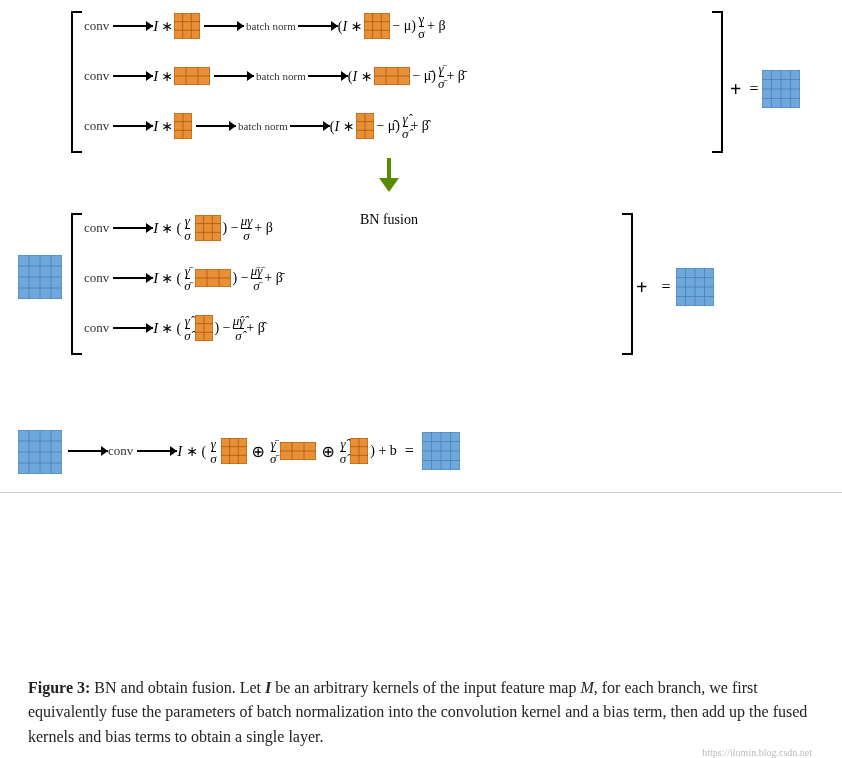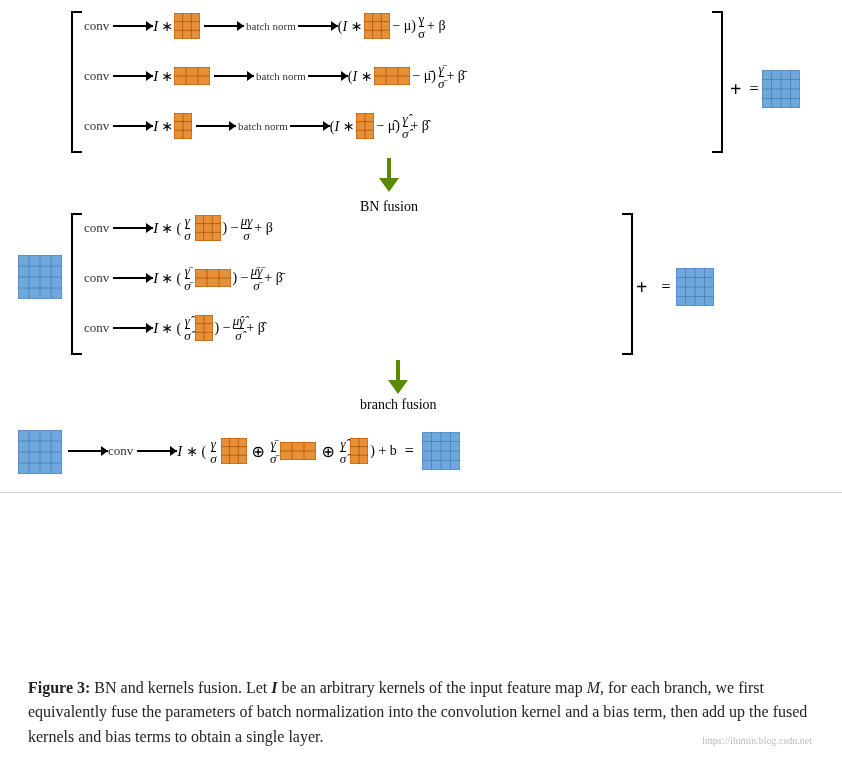--- a/index.html
+++ b/index.html
@@ -67,21 +67,21 @@
       line-height: 1.55;
       color: #222;
     }
 
     .caption-area .fig-label {
       font-weight: bold;
     }
 
     .watermark {
       position: absolute;
-      bottom: 12px;
+      bottom: 0;
       right: 30px;
       font-size: 10px;
       color: #bbb;
     }
   </style>
 </head>
 <body>
 
 <div class="diagram-area">
 
@@ -200,21 +200,21 @@
       <line x1="28.5" y1="0" x2="28.5" y2="38" stroke="#4a7fb5" stroke-width="0.8"></line>
       <line x1="0" y1="9.5" x2="38" y2="9.5" stroke="#4a7fb5" stroke-width="0.8"></line>
       <line x1="0" y1="19" x2="38" y2="19" stroke="#4a7fb5" stroke-width="0.8"></line>
       <line x1="0" y1="28.5" x2="38" y2="28.5" stroke="#4a7fb5" stroke-width="0.8"></line>
     </svg>
   </div>
 
   <div style="position:absolute; left:360px; top:158px; display:flex; flex-direction:column; align-items:center;">
     <div style="width:4px; height:20px; background:#5a8a00;"></div>
     <div style="width:0; height:0; border-left:10px solid transparent; border-right:10px solid transparent; border-top:14px solid #5a8a00;"></div>
-    <div style="font-size:14px; font-family:'Times New Roman',serif; margin-top:7px;">BN fusion</div>
+    <div style="font-size:14px; font-family:'Times New Roman',serif; margin-top:20px;">BN fusion</div>
   </div>
 
   <div style="position:absolute; left:18px; top:255px;">
     <svg width="44" height="44">
       <rect x="0" y="0" width="44" height="44" fill="#6fa8dc" stroke="#4a7fb5" stroke-width="1"></rect>
       <line x1="11" y1="0" x2="11" y2="44" stroke="#4a7fb5" stroke-width="0.8"></line>
       <line x1="22" y1="0" x2="22" y2="44" stroke="#4a7fb5" stroke-width="0.8"></line>
       <line x1="33" y1="0" x2="33" y2="44" stroke="#4a7fb5" stroke-width="0.8"></line>
       <line x1="0" y1="11" x2="44" y2="11" stroke="#4a7fb5" stroke-width="0.8"></line>
       <line x1="0" y1="22" x2="44" y2="22" stroke="#4a7fb5" stroke-width="0.8"></line>
@@ -307,25 +307,20 @@
       <rect x="0" y="0" width="38" height="38" fill="#6fa8dc" stroke="#4a7fb5" stroke-width="1"></rect>
       <line x1="9.5" y1="0" x2="9.5" y2="38" stroke="#4a7fb5" stroke-width="0.8"></line>
       <line x1="19" y1="0" x2="19" y2="38" stroke="#4a7fb5" stroke-width="0.8"></line>
       <line x1="28.5" y1="0" x2="28.5" y2="38" stroke="#4a7fb5" stroke-width="0.8"></line>
       <line x1="0" y1="9.5" x2="38" y2="9.5" stroke="#4a7fb5" stroke-width="0.8"></line>
       <line x1="0" y1="19" x2="38" y2="19" stroke="#4a7fb5" stroke-width="0.8"></line>
       <line x1="0" y1="28.5" x2="38" y2="28.5" stroke="#4a7fb5" stroke-width="0.8"></line>
     </svg>
   </div>
 
-  <div style="position:absolute; left:360px; top:360px; display:flex; flex-direction:column; align-items:center;">
-    <div style="width:4px; height:20px; background:#5a8a00;"></div>
-    <div style="width:0; height:0; border-left:10px solid transparent; border-right:10px solid transparent; border-top:14px solid #5a8a00;"></div>
-    <div style="font-size:14px; font-family:'Times New Roman',serif; margin-top:3px;">branch fusion</div>
-  </div>
 
   <div style="position:absolute; left:18px; top:430px;">
     <svg width="44" height="44">
       <rect x="0" y="0" width="44" height="44" fill="#6fa8dc" stroke="#4a7fb5" stroke-width="1"></rect>
       <line x1="11" y1="0" x2="11" y2="44" stroke="#4a7fb5" stroke-width="0.8"></line>
       <line x1="22" y1="0" x2="22" y2="44" stroke="#4a7fb5" stroke-width="0.8"></line>
       <line x1="33" y1="0" x2="33" y2="44" stroke="#4a7fb5" stroke-width="0.8"></line>
       <line x1="0" y1="11" x2="44" y2="11" stroke="#4a7fb5" stroke-width="0.8"></line>
       <line x1="0" y1="22" x2="44" y2="22" stroke="#4a7fb5" stroke-width="0.8"></line>
       <line x1="0" y1="33" x2="44" y2="33" stroke="#4a7fb5" stroke-width="0.8"></line>
@@ -383,16 +378,16 @@
       <line x1="0" y1="28.5" x2="38" y2="28.5" stroke="#4a7fb5" stroke-width="0.8"></line>
     </svg>
   </div>
 
   <div style="position:absolute; top:492px; left:0; width:842px; height:1px; background:#ccc;"></div>
 
 </div>
 
 <div class="caption-area">
   <span class="fig-label">Figure 3:</span>
-  <span> BN and kernels fusion. Let </span><em><strong>I</strong></em><span> be an arbitrary kernels of the input feature map </span><em>M</em><span>, for each branch, we first equivalently fuse the parameters of batch normalization into the convolution kernel and a bias term, then add up the fused kernels and bias terms to obtain a single layer.</span>
+  <span> BN and obtain fusion. Let </span><em><strong>I</strong></em><span> be an arbitrary kernels of the input feature map </span><em>M</em><span>, for each branch, we first equivalently fuse the parameters of batch normalization into the convolution kernel and a bias term, then add up the fused kernels and bias terms to obtain a single layer.</span>
 </div>
 
 <div class="watermark">https://ilumin.blog.csdn.net</div>
 
 </body></html>

